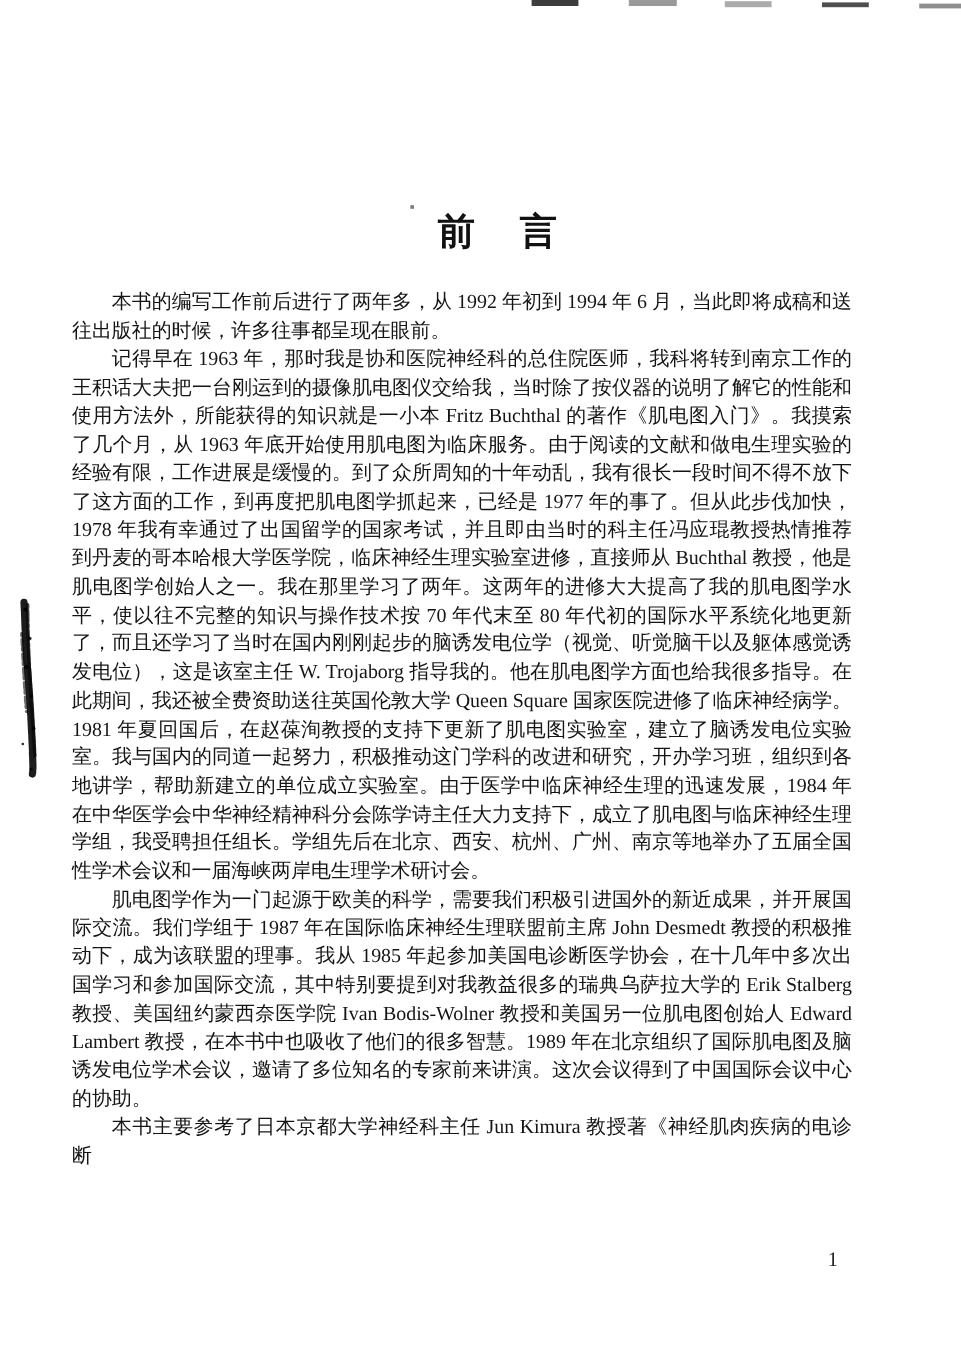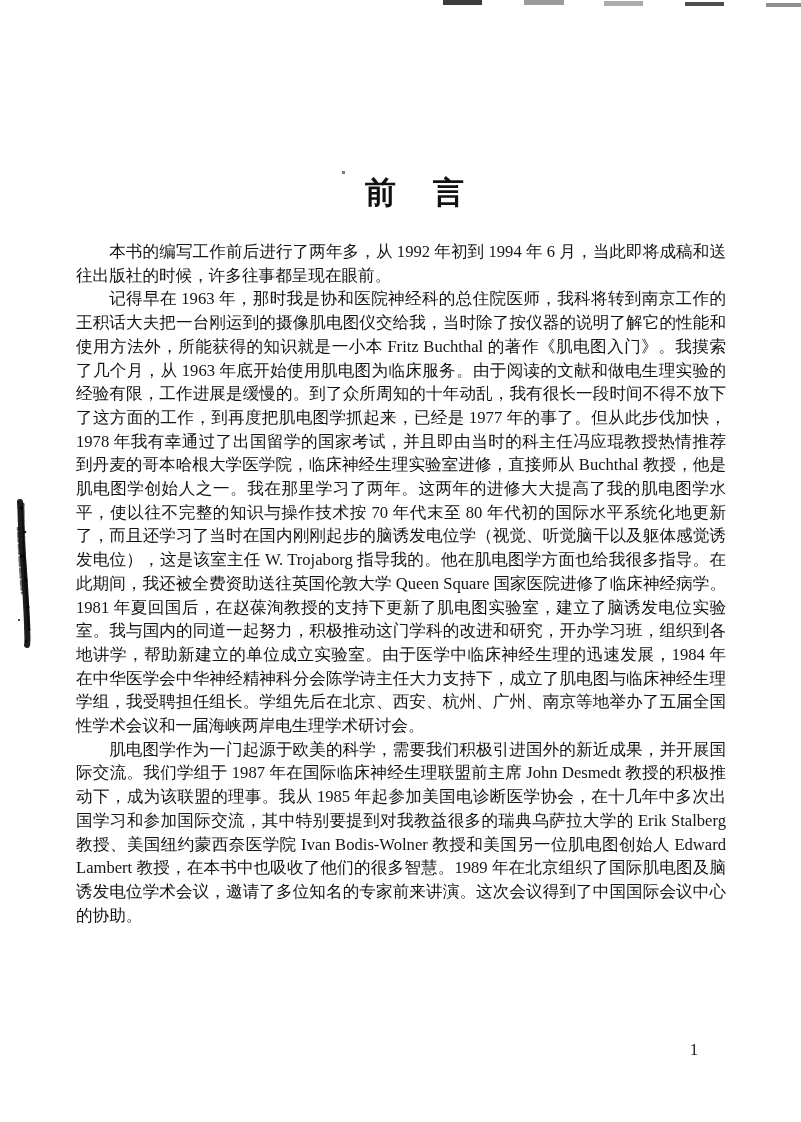--- a/index.html
+++ b/index.html
@@ -33,21 +33,21 @@
     text-align: center;
     font-size: 31px;
     font-weight: bold;
     letter-spacing: 1.2em;
     text-indent: 1.2em;
     color: #111;
     white-space: nowrap;
   }
   .text-block {
     position: absolute;
-    left: 76px; top: 240px;
+    left: 60px; top: 240px;
     width: 650px;
     font-size: 16.6px;
     line-height: 23.7px;
     text-align: justify;
     color: #141414;
   }
   .text-block p {
     margin: 0;
     text-indent: 2em;
   }
@@ -88,15 +88,16 @@
     </g>
   </svg>
 </div>
 
 <div class="doc-title">前言</div>
 
 <div class="text-block">
   <p>本书的编写工作前后进行了两年多，从 1992 年初到 1994 年 6 月，当此即将成稿和送往出版社的时候，许多往事都呈现在眼前。</p>
   <p>记得早在 1963 年，那时我是协和医院神经科的总住院医师，我科将转到南京工作的王积话大夫把一台刚运到的摄像肌电图仪交给我，当时除了按仪器的说明了解它的性能和使用方法外，所能获得的知识就是一小本 Fritz Buchthal 的著作《肌电图入门》。我摸索了几个月，从 1963 年底开始使用肌电图为临床服务。由于阅读的文献和做电生理实验的经验有限，工作进展是缓慢的。到了众所周知的十年动乱，我有很长一段时间不得不放下了这方面的工作，到再度把肌电图学抓起来，已经是 1977 年的事了。但从此步伐加快，1978 年我有幸通过了出国留学的国家考试，并且即由当时的科主任冯应琨教授热情推荐到丹麦的哥本哈根大学医学院，临床神经生理实验室进修，直接师从 Buchthal 教授，他是肌电图学创始人之一。我在那里学习了两年。这两年的进修大大提高了我的肌电图学水平，使以往不完整的知识与操作技术按 70 年代末至 80 年代初的国际水平系统化地更新了，而且还学习了当时在国内刚刚起步的脑诱发电位学（视觉、听觉脑干以及躯体感觉诱发电位），这是该室主任 W. Trojaborg 指导我的。他在肌电图学方面也给我很多指导。在此期间，我还被全费资助送往英国伦敦大学 Queen Square 国家医院进修了临床神经病学。1981 年夏回国后，在赵葆洵教授的支持下更新了肌电图实验室，建立了脑诱发电位实验室。我与国内的同道一起努力，积极推动这门学科的改进和研究，开办学习班，组织到各地讲学，帮助新建立的单位成立实验室。由于医学中临床神经生理的迅速发展，1984 年在中华医学会中华神经精神科分会陈学诗主任大力支持下，成立了肌电图与临床神经生理学组，我受聘担任组长。学组先后在北京、西安、杭州、广州、南京等地举办了五届全国性学术会议和一届海峡两岸电生理学术研讨会。</p>
   <p>肌电图学作为一门起源于欧美的科学，需要我们积极引进国外的新近成果，并开展国际交流。我们学组于 1987 年在国际临床神经生理联盟前主席 John Desmedt 教授的积极推动下，成为该联盟的理事。我从 1985 年起参加美国电诊断医学协会，在十几年中多次出国学习和参加国际交流，其中特别要提到对我教益很多的瑞典乌萨拉大学的 Erik Stalberg 教授、美国纽约蒙西奈医学院 Ivan Bodis-Wolner 教授和美国另一位肌电图创始人 Edward Lambert 教授，在本书中也吸收了他们的很多智慧。1989 年在北京组织了国际肌电图及脑诱发电位学术会议，邀请了多位知名的专家前来讲演。这次会议得到了中国国际会议中心的协助。</p>
+  <p>本书主要参考了日本京都大学神经科主任 Jun Kimura 教授著《神经肌肉疾病的电诊断</p>
 </div>
 
 <div class="page-number">1</div>
 
 </body></html>

